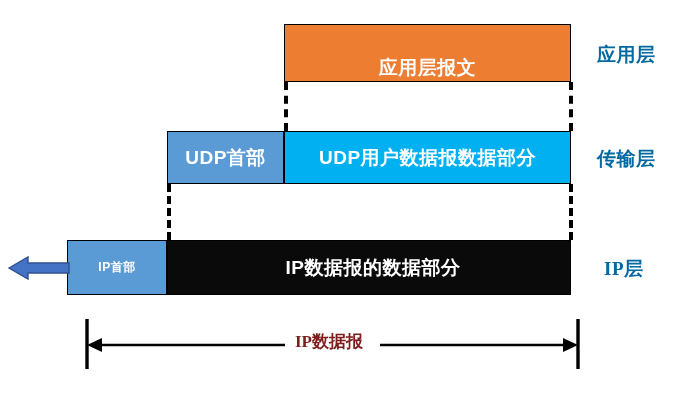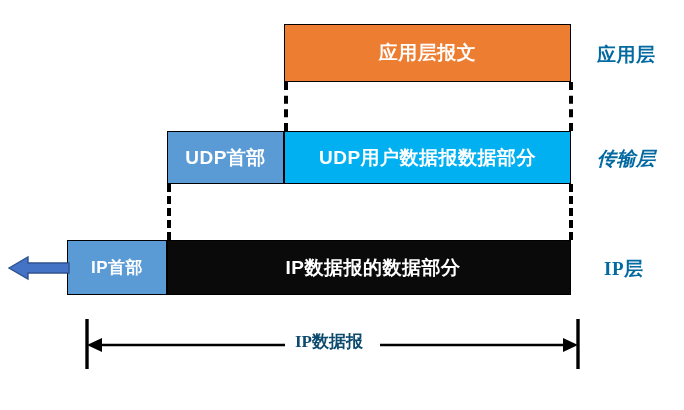--- a/index.html
+++ b/index.html
@@ -35,20 +35,21 @@
 
   
   .app-box {
     left: 284px;
     top: 24px;
     width: 287px;
     height: 58px;
     background: #ED7D31;
     border: 1.5px solid #000000;
     font-size: 19px;
+    align-items: flex-end;
   }
 
   
   .udp-head-box {
     left: 167px;
     top: 131px;
     width: 117px;
     height: 53px;
     background: #5B9BD5;
     border: 1.5px solid #000000;
@@ -66,21 +67,21 @@
   }
 
   
   .ip-head-box {
     left: 67px;
     top: 240px;
     width: 100px;
     height: 55px;
     background: #5B9BD5;
     border: 1.5px solid #000000;
-    font-size: 17px;
+    font-size: 12px;
   }
   .ip-data-box {
     left: 167px;
     top: 240px;
     width: 404px;
     height: 55px;
     background: #0A0A0A;
     border: 1.5px solid #000000;
     font-size: 19px;
     padding-left: 8px;
@@ -89,21 +90,21 @@
   
   .layer-label {
     position: absolute;
     color: #0369a1;
     font-size: 19px;
     font-weight: bold;
     white-space: nowrap;
     letter-spacing: 0.5px;
   }
   .layer-label.app   { left: 597px; top: 42px;  }
-  .layer-label.trans { left: 597px; top: 146px; font-style: italic; }
+  .layer-label.trans { left: 597px; top: 146px; }
   .layer-label.ip    { left: 604px; top: 256px; font-family: "Liberation Serif", "DejaVu Serif", serif; text-align: right; }
 
   
   .dash {
     position: absolute;
     width: 0;
     border-left: 4px dashed #000000;
   }
   .dash.a-l { left: 284px; top: 82px;  height: 49px; }
   .dash.a-r { left: 569px; top: 82px;  height: 49px; }
@@ -126,21 +127,21 @@
     top: 313px;
     width: 505px;
     height: 62px;
   }
   .measure-label {
     position: absolute;
     left: 288px;
     top: 330px;
     font-size: 17px;
     font-weight: bold;
-    color: #0c4a6e;
+    color: #7f1d1d;
     background: #ffffff;
     padding: 0 7px;
     white-space: nowrap;
     font-family: "Liberation Serif", "DejaVu Serif", serif;
   }
 </style>
 </head>
 <body>
 
 <div id="stage">

